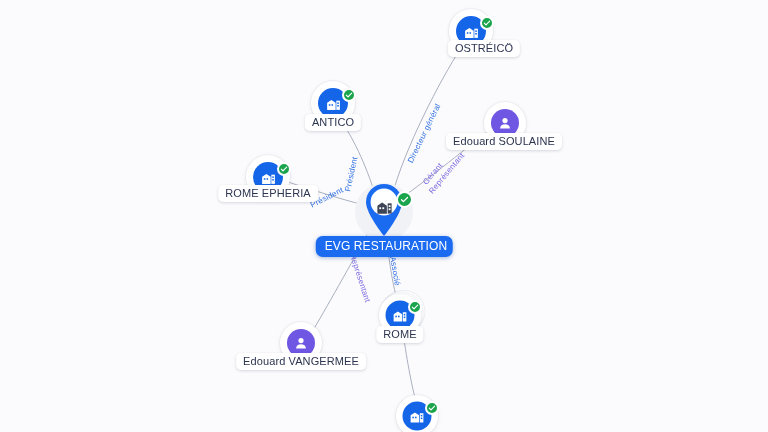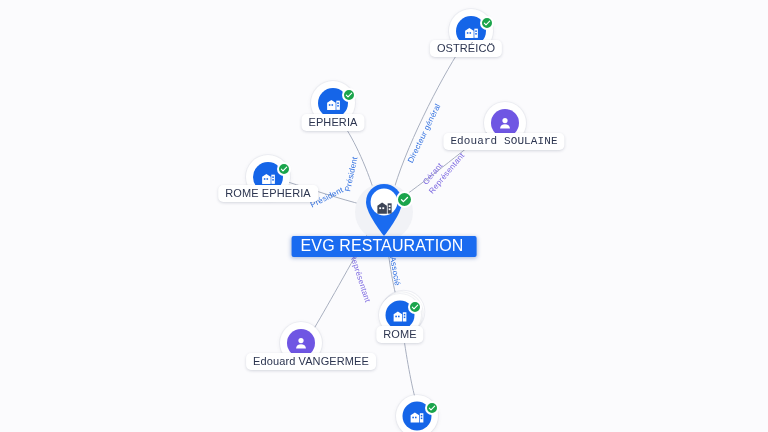--- a/index.html
+++ b/index.html
@@ -62,24 +62,24 @@
     padding:2px 7px 3px 7px;
     font-size:11px;
     line-height:12px;
     white-space:nowrap;
     box-shadow:0 1px 3px rgba(60,70,100,.20);
     letter-spacing:.1px;
   }
   .nlabel.primary{
     background:#1a6bf0;
     color:#ffffff;
-    font-size:16px;
+    font-size:12px;
     line-height:14px;
-    padding:3px 13px 4px 9px;
-    border-radius:2px;
+    padding:3px 5px 4px 9px;
+    border-radius:7px;
     box-shadow:0 1px 4px rgba(20,70,160,.38);
   }
 
   
   .elabel{
     position:absolute;
     font-size:8px;
     line-height:9px;
     white-space:nowrap;
     transform-origin:0 50%;
@@ -134,41 +134,41 @@
         <rect x="17.3" y="10.4" width="2.2" height="2.2" fill="#1565e8"></rect>
         <rect x="17.3" y="14.2" width="2.2" height="2.2" fill="#1565e8"></rect>
       </svg>
     </div>
     <div class="badge" style="width:14px;height:14px;left:9px;top:-15px;">
       <svg width="8" height="8" viewBox="0 0 24 24">
         <path d="M4 12.6L9 17.6L20 6.6" stroke="#ffffff" stroke-width="3.4" fill="none" stroke-linecap="round" stroke-linejoin="round"></path>
       </svg>
     </div>
   </div>
-  <div class="nlabel" style="left:466px;top:40px;text-align:right;">OSTRÉICÖ</div>
+  <div class="nlabel" style="left:484px;top:40px;text-align:right;">OSTRÉICÖ</div>
 
   <div class="node" style="left:333px;top:103px;">
     <div class="halo" style="width:44px;height:44px;"></div>
     <div class="disc company" style="width:30px;height:30px;">
       <svg width="17" height="17" viewBox="0 0 24 24">
         <path fill="#ffffff" d="M3 21V11l6-4 6 4v10H3z"></path>
         <path fill="#ffffff" d="M16 21V8h5v13h-5z"></path>
         <rect x="5.4" y="13" width="2.2" height="2.2" fill="#1565e8"></rect>
         <rect x="9.2" y="13" width="2.2" height="2.2" fill="#1565e8"></rect>
         <rect x="17.3" y="10.4" width="2.2" height="2.2" fill="#1565e8"></rect>
         <rect x="17.3" y="14.2" width="2.2" height="2.2" fill="#1565e8"></rect>
       </svg>
     </div>
     <div class="badge" style="width:14px;height:14px;left:9px;top:-15px;">
       <svg width="8" height="8" viewBox="0 0 24 24">
         <path d="M4 12.6L9 17.6L20 6.6" stroke="#ffffff" stroke-width="3.4" fill="none" stroke-linecap="round" stroke-linejoin="round"></path>
       </svg>
     </div>
   </div>
-  <div class="nlabel" style="left:333px;top:114px;">EPHERIA</div>
+  <div class="nlabel" style="left:333px;top:114px;">ANTICO</div>
 
   <div class="node" style="left:268px;top:177px;">
     <div class="halo" style="width:44px;height:44px;"></div>
     <div class="disc company" style="width:30px;height:30px;">
       <svg width="17" height="17" viewBox="0 0 24 24">
         <path fill="#ffffff" d="M3 21V11l6-4 6 4v10H3z"></path>
         <path fill="#ffffff" d="M16 21V8h5v13h-5z"></path>
         <rect x="5.4" y="13" width="2.2" height="2.2" fill="#1565e8"></rect>
         <rect x="9.2" y="13" width="2.2" height="2.2" fill="#1565e8"></rect>
         <rect x="17.3" y="10.4" width="2.2" height="2.2" fill="#1565e8"></rect>
@@ -185,21 +185,21 @@
 
   <div class="node" style="left:505px;top:123px;">
     <div class="halo" style="width:42px;height:42px;"></div>
     <div class="disc person" style="width:28px;height:28px;">
       <svg width="16" height="16" viewBox="0 0 24 24">
         <circle cx="12" cy="8.3" r="3.9" fill="#ffffff"></circle>
         <path fill="#ffffff" d="M4.6 20.2c0-4.1 3.3-6.4 7.4-6.4s7.4 2.3 7.4 6.4z"></path>
       </svg>
     </div>
   </div>
-  <div class="nlabel" style="left:504px;top:133px;font-family:Liberation Mono, monospace;">Edouard SOULAINE</div>
+  <div class="nlabel" style="left:504px;top:133px;">Edouard SOULAINE</div>
 
   <div class="node" style="left:400px;top:315px;">
     <div class="stack" style="width:42px;height:42px;transform:translate(-42%,-58%);"></div>
     <div class="stack" style="width:42px;height:42px;transform:translate(-46%,-54%);"></div>
     <div class="halo" style="width:42px;height:42px;"></div>
     <div class="disc company" style="width:29px;height:29px;">
       <svg width="17" height="17" viewBox="0 0 24 24">
         <path fill="#ffffff" d="M3 21V11l6-4 6 4v10H3z"></path>
         <path fill="#ffffff" d="M16 21V8h5v13h-5z"></path>
         <rect x="5.4" y="13" width="2.2" height="2.2" fill="#1565e8"></rect>
@@ -218,21 +218,21 @@
 
   <div class="node" style="left:301px;top:343px;">
     <div class="halo" style="width:42px;height:42px;"></div>
     <div class="disc person" style="width:28px;height:28px;">
       <svg width="16" height="16" viewBox="0 0 24 24">
         <circle cx="12" cy="8.3" r="3.9" fill="#ffffff"></circle>
         <path fill="#ffffff" d="M4.6 20.2c0-4.1 3.3-6.4 7.4-6.4s7.4 2.3 7.4 6.4z"></path>
       </svg>
     </div>
   </div>
-  <div class="nlabel" style="left:311px;top:353px;">Edouard VANGERMEE</div>
+  <div class="nlabel" style="left:301px;top:353px;">Edouard VANGERMEE</div>
 
   <div class="node" style="left:417px;top:416px;">
     <div class="halo" style="width:42px;height:42px;"></div>
     <div class="disc company" style="width:29px;height:29px;">
       <svg width="17" height="17" viewBox="0 0 24 24">
         <path fill="#ffffff" d="M3 21V11l6-4 6 4v10H3z"></path>
         <path fill="#ffffff" d="M16 21V8h5v13h-5z"></path>
         <rect x="5.4" y="13" width="2.2" height="2.2" fill="#1565e8"></rect>
         <rect x="9.2" y="13" width="2.2" height="2.2" fill="#1565e8"></rect>
         <rect x="17.3" y="10.4" width="2.2" height="2.2" fill="#1565e8"></rect>

